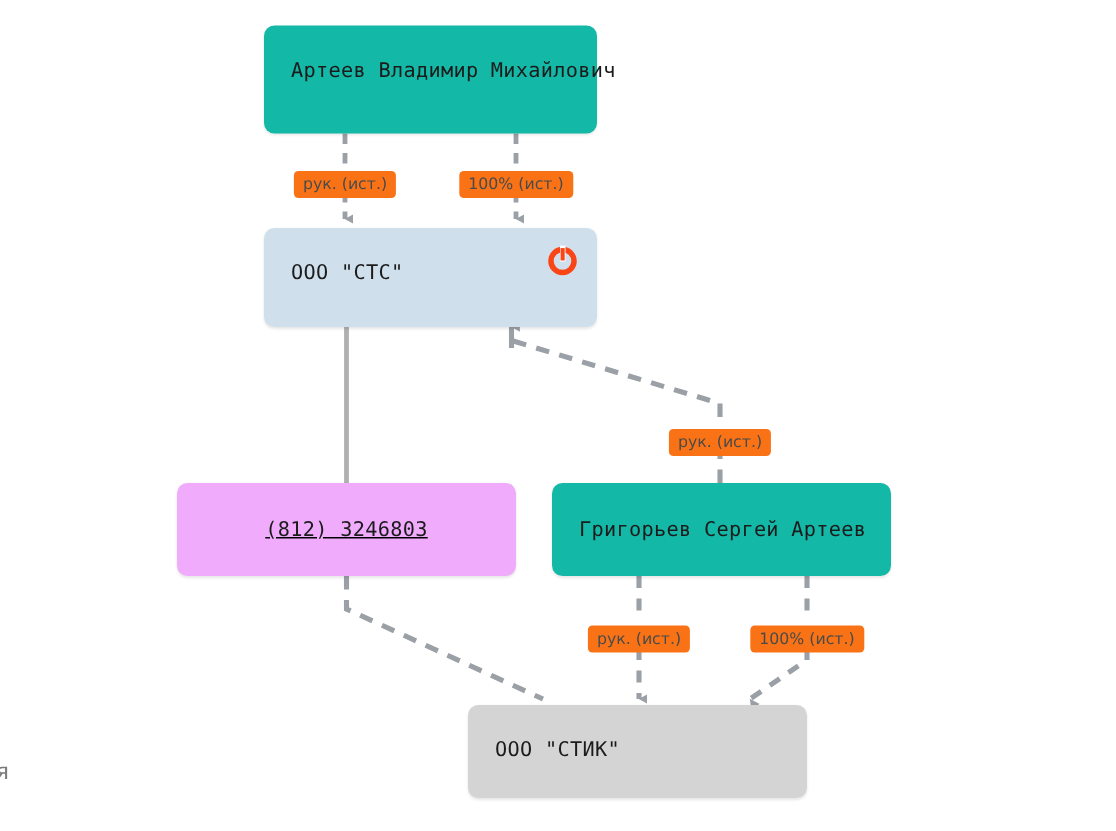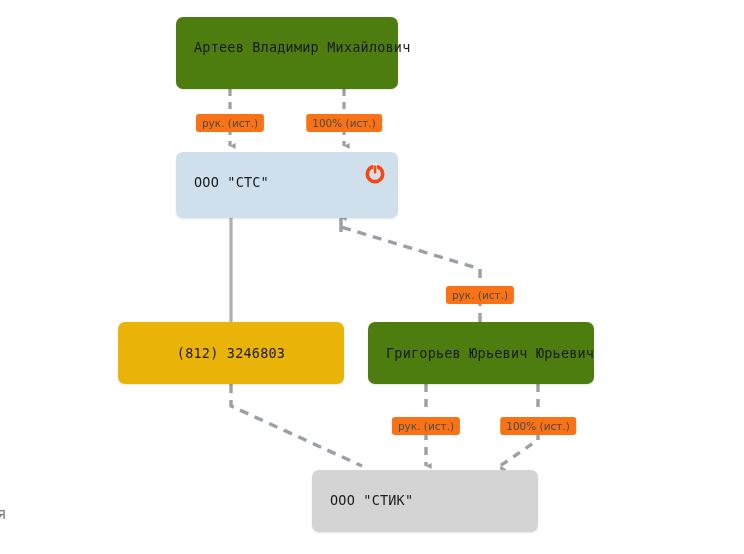--- a/index.html
+++ b/index.html
@@ -36,23 +36,23 @@
     align-items: center;
     box-shadow: 0 1px 2px rgba(0,0,0,0.10);
   }
   .node .label {
     font-family: "DejaVu Sans Mono", monospace;
     font-size: 13.5px;
     color: #1b1b1b;
     letter-spacing: 0.2px;
     white-space: nowrap;
   }
-  .node.person  { background: #4d7c0f; }
+  .node.person  { background: #14b8a6; }
   .node.company { background: #cfe0ec; }
-  .node.phone   { background: #eab308; }
+  .node.phone   { background: #f0abfc; text-decoration: underline; }
   .node.grey    { background: #d4d4d4; }
 
   .node.align-left .label  { padding-left: 18px; }
   .node.align-center { justify-content: center; }
   .node.align-center .label { padding: 0 12px; }
 
   .node-top-text { align-items: flex-start; }
   .node-top-text .label { padding-top: 22px; }
 
   .logo {
@@ -154,21 +154,21 @@
         <rect x="10.6" y="2.6" width="3.0" height="9.0" fill="#fa4616"></rect>
       </svg>
     </span>
   </div>
 
   <div class="node phone align-center" style="left:118px; top:322px; width:226px; height:62px;">
     <span class="label">(812) 3246803</span>
   </div>
 
   <div class="node person align-left" style="left:368px; top:322px; width:226px; height:62px;">
-    <span class="label">Григорьев  Юрьевич  Юрьевич</span>
+    <span class="label">Григорьев  Сергей  Артеев</span>
   </div>
 
   <div class="node grey align-left node-top-text" style="left:312px; top:470px; width:226px; height:62px;">
     <span class="label">ООО  "СТИК"</span>
   </div>
 
   <div class="edge-label" style="left:230px; top:114px;">
     <span>рук. (ист.)</span>
   </div>
 

